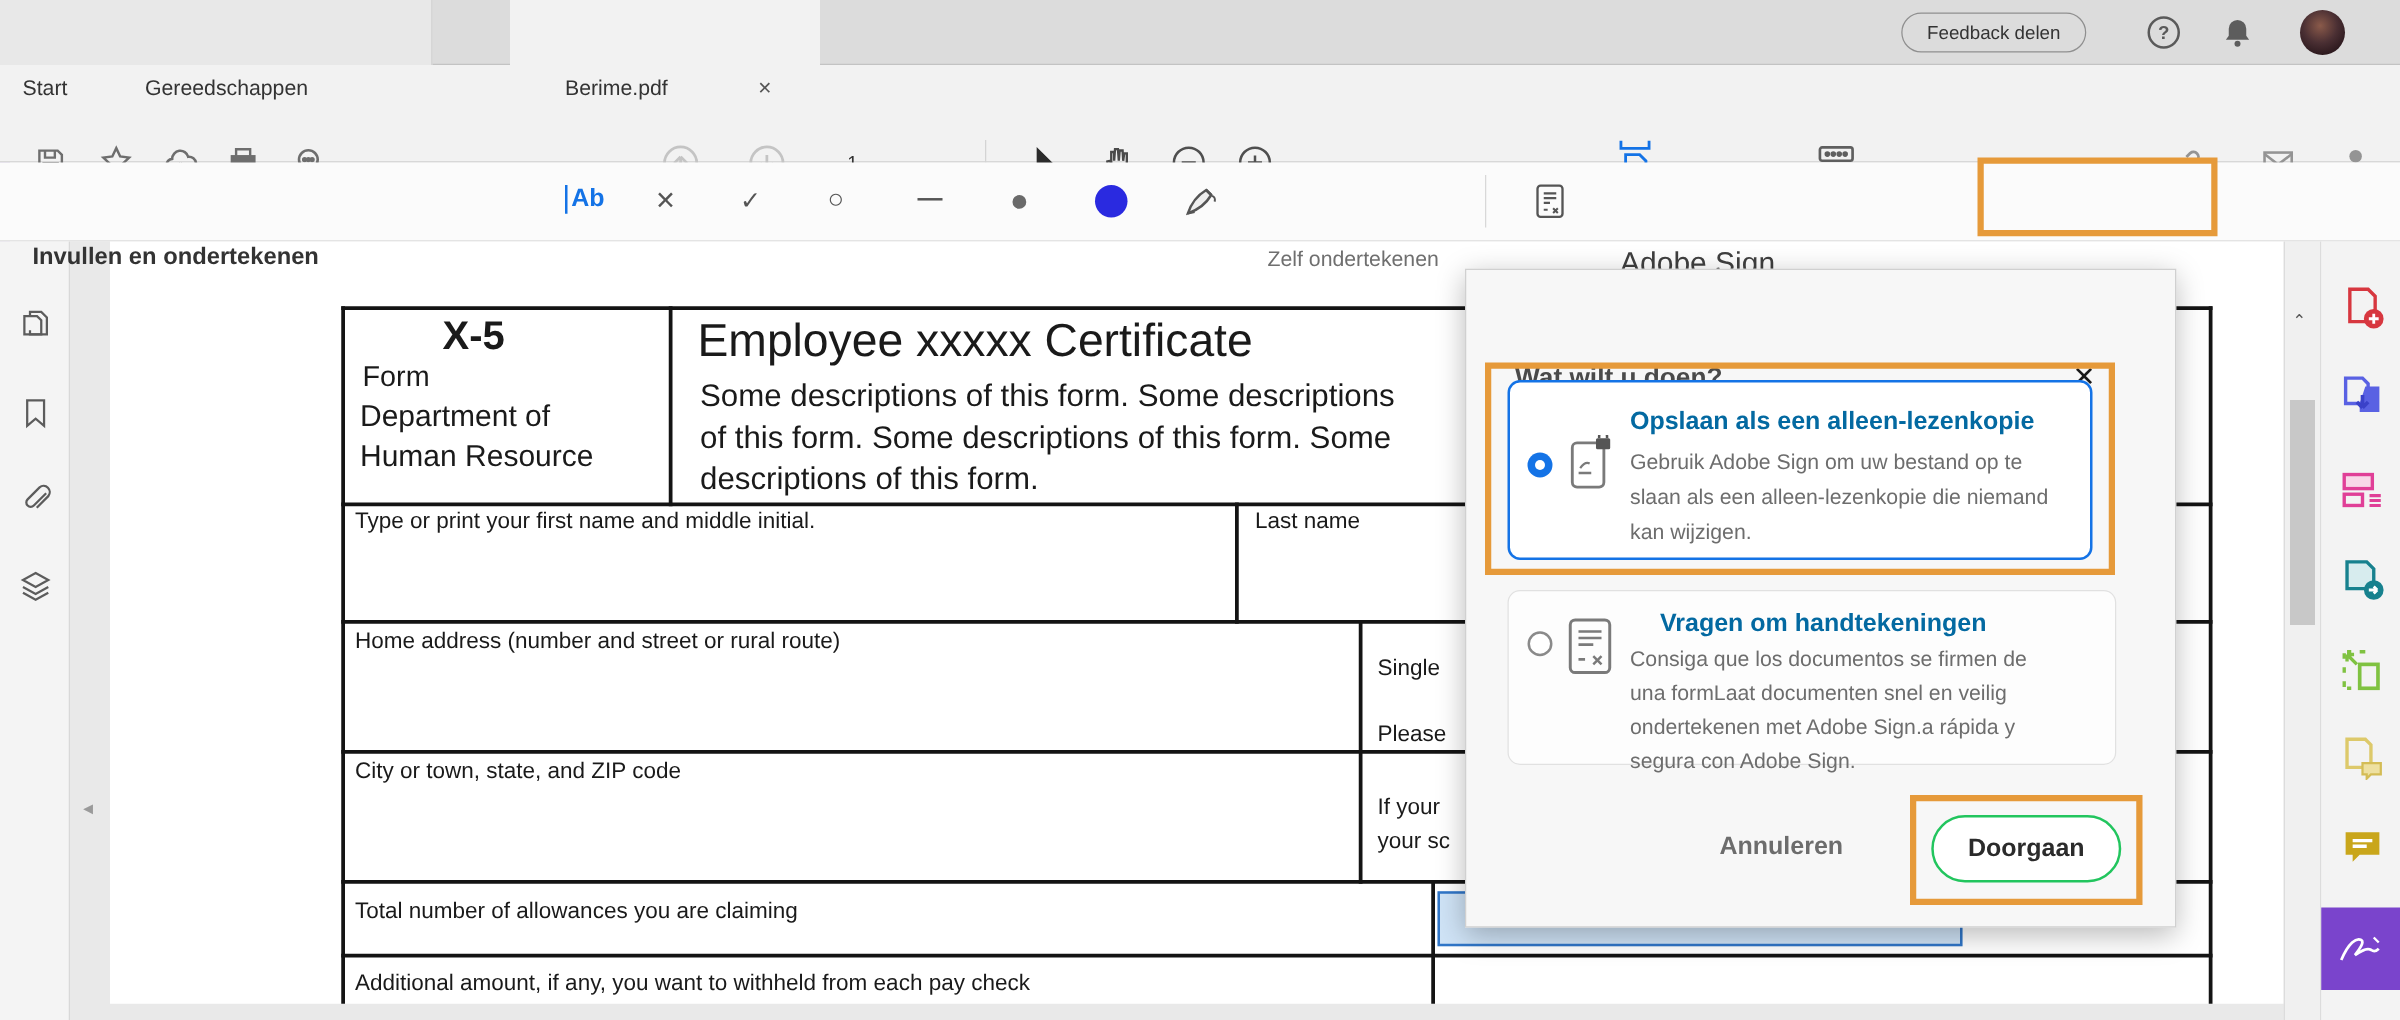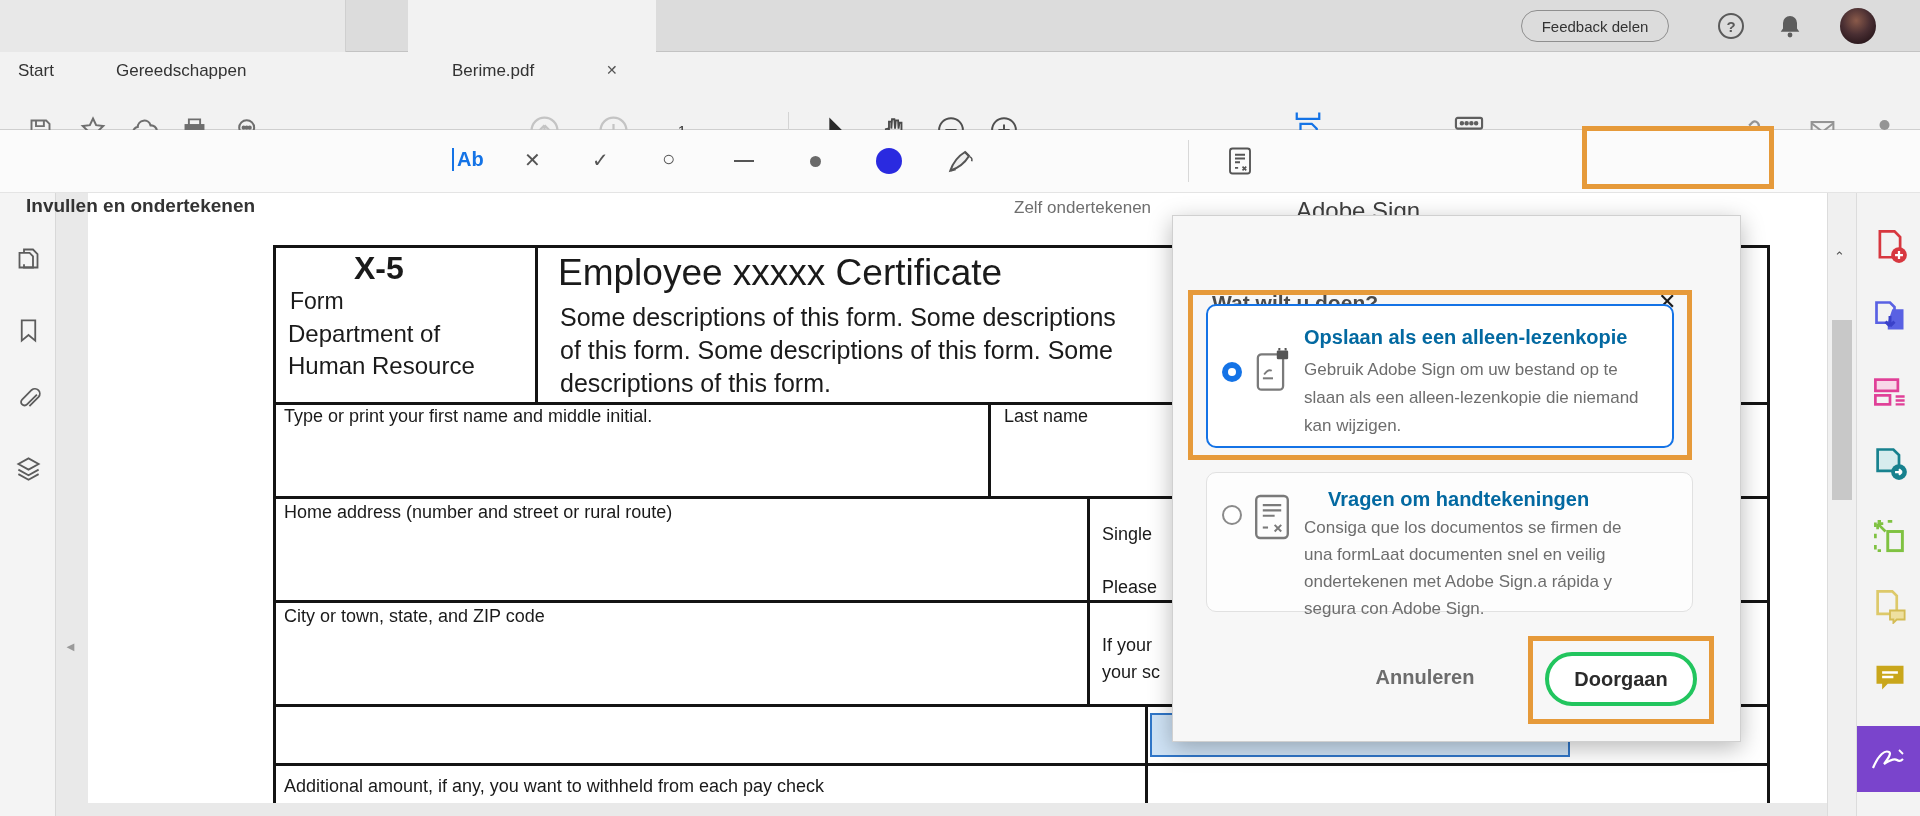--- a/index.html
+++ b/index.html
@@ -77,21 +77,21 @@
   #dlg-close { left:1658px; top:244px; font-size:22px; color:#1a1a1a; z-index:6; }
   #opt1-box { left:1206px; top:304px; width:468px; height:144px; background:#fff; border:2px solid #1473e6; border-radius:10px; z-index:6; }
   #opt2-box { left:1206px; top:472px; width:487px; height:140px; background:#fdfdfd; border:1px solid #e1e1e1; border-radius:10px; z-index:6; }
   .radio { position:absolute; width:20px; height:20px; border-radius:50%; z-index:7; }
   .radio.on { background:#1473e6; }
   .radio.on::after { content:""; position:absolute; left:6px; top:6px; width:8px; height:8px; border-radius:50%; background:#fff; }
   .radio.off { background:#fff; border:2px solid #8a8a8a; }
   .opt-title { position:absolute; font-size:20px; font-weight:bold; color:#0369a1; white-space:nowrap; z-index:7; }
   .opt-desc { position:absolute; font-size:17px; color:#6d6d6d; line-height:28px; z-index:7; }
   #dlg-cancel { left:1360px; top:666px; width:130px; text-align:center; font-size:20px; font-weight:bold; color:#6c6c6c; z-index:7; }
-  #doorgaan-btn { left:1545px; top:652px; width:152px; height:54px; background:#fff; border:4px solid #22c55e; border-radius:27px;
+  #doorgaan-btn { left:1545px; top:652px; width:152px; height:54px; background:#fff; border:2px solid #22c55e; border-radius:27px;
       display:flex; align-items:center; justify-content:center; font-size:20px; font-weight:bold; color:#2b2b2b; z-index:7; }
   .dlg-icon { position:absolute; color:#7a7a7a; z-index:7; }
 </style>
 </head>
 <body>
 
 <div id="app">
 
   <div id="tabbar" class="abs">
     <div id="tabpanel" class="abs"></div>
@@ -319,20 +319,21 @@
   <span class="ftext" style="left:560px;top:336px;font-size:25px;">of this form. Some descriptions of this form. Some</span>
   <span class="ftext" style="left:560px;top:369px;font-size:25px;">descriptions of this form.</span>
   <span class="ftext" style="left:284px;top:406px;font-size:18px;">Type or print your first name and middle initial.</span>
   <span class="ftext" style="left:1004px;top:406px;font-size:18px;">Last name</span>
   <span class="ftext" style="left:284px;top:502px;font-size:18px;">Home address (number and street or rural route)</span>
   <span class="ftext" style="left:1102px;top:524px;font-size:18px;">Single</span>
   <span class="ftext" style="left:1102px;top:577px;font-size:18px;">Please</span>
   <span class="ftext" style="left:284px;top:606px;font-size:18px;">City or town, state, and ZIP code</span>
   <span class="ftext" style="left:1102px;top:635px;font-size:18px;">If your</span>
   <span class="ftext" style="left:1102px;top:662px;font-size:18px;">your sc</span>
+  <span class="ftext" style="left:284px;top:718px;font-size:18px;">Total number of allowances you are claiming</span>
   <span class="ftext" style="left:284px;top:776px;font-size:18px;">Additional amount, if any, you want to withheld from each pay check</span>
   <div id="blue-field" class="abs"></div>
 
   <div id="scrollbar" class="abs"></div>
   <span id="scroll-up" class="txt">⌃</span>
   <div id="scroll-thumb" class="abs"></div>
 
   <div id="right-panel" class="abs"></div>
   <span class="rp-icon" style="top:228px;">
     <svg width="36" height="36" viewBox="0 0 32 32">

